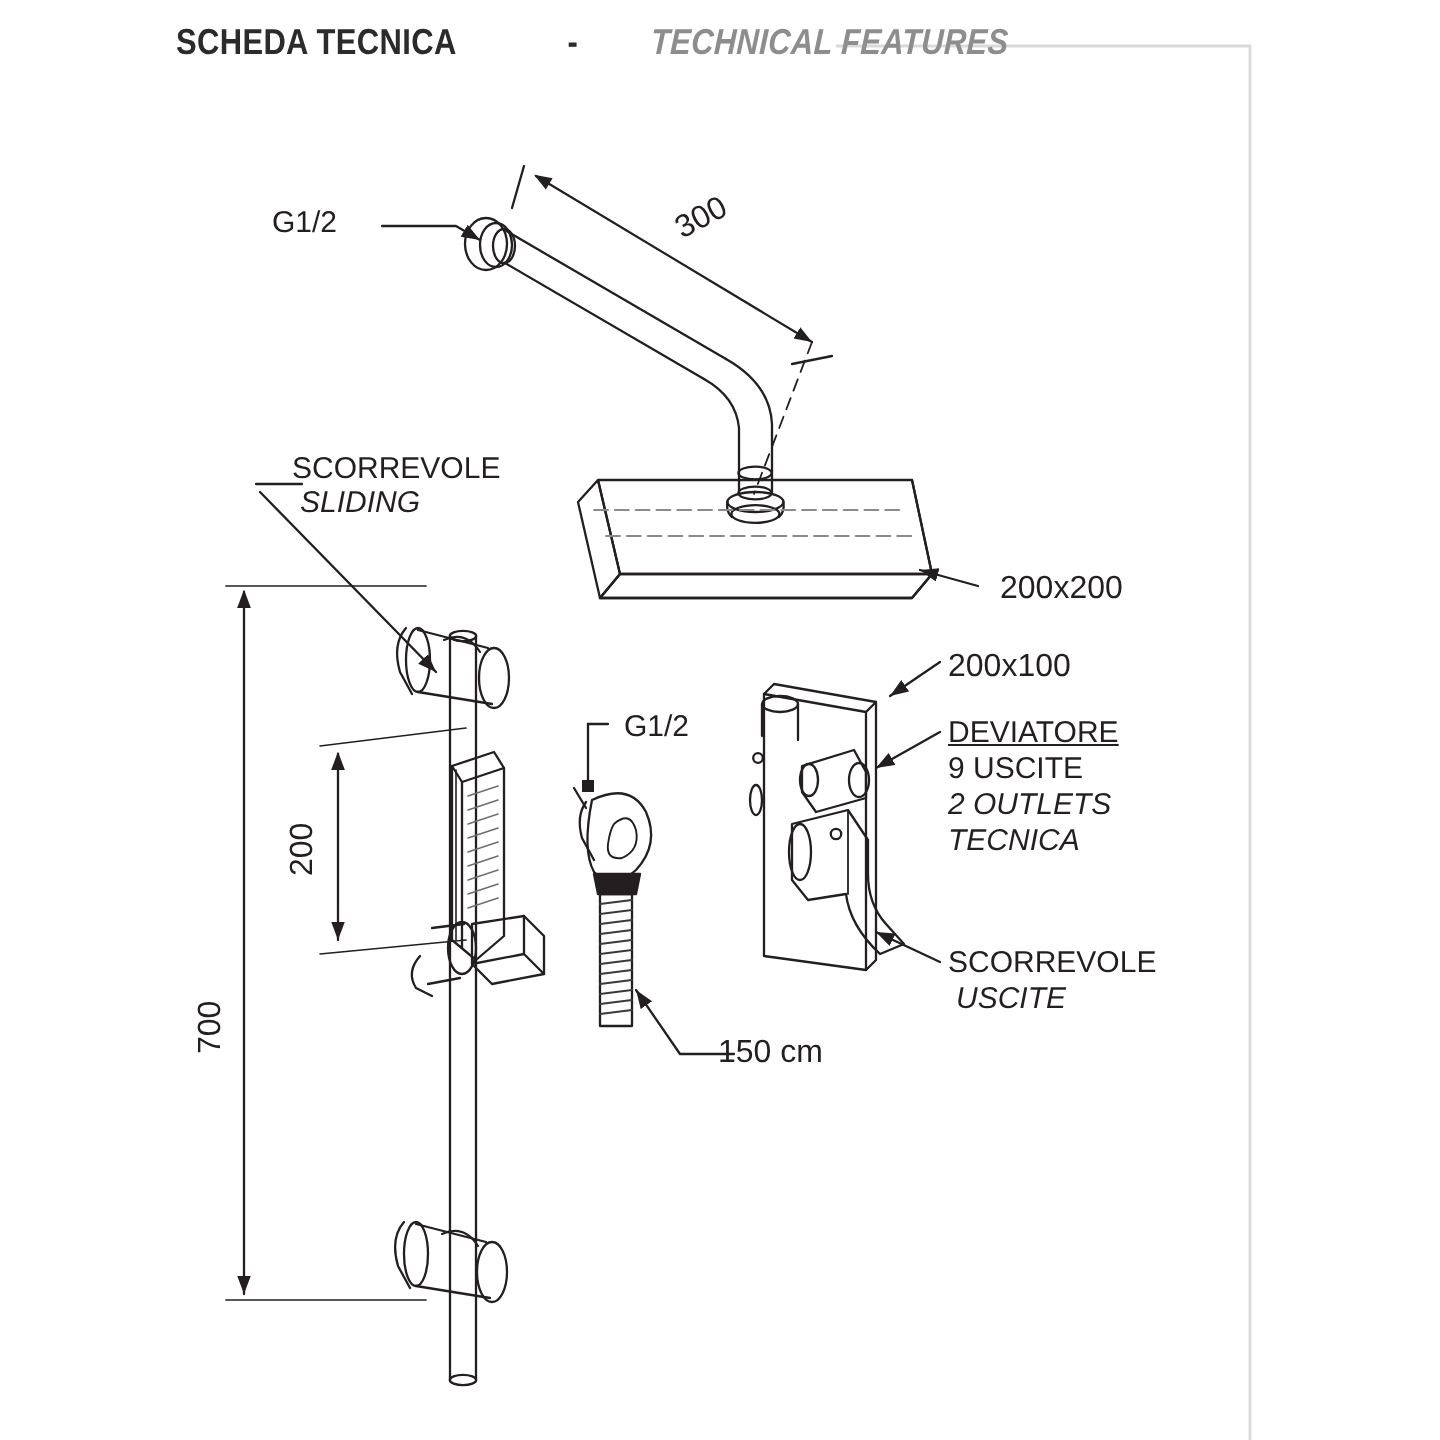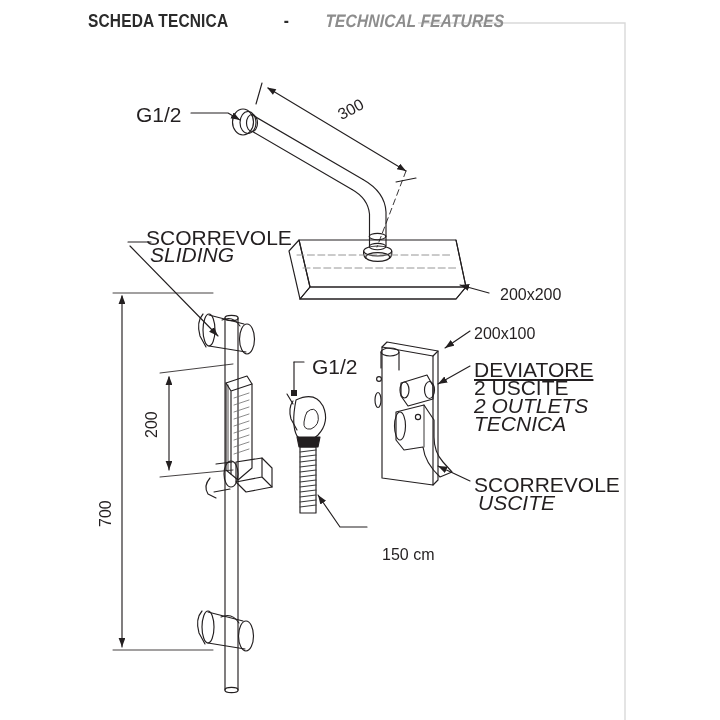--- a/index.html
+++ b/index.html
@@ -56,21 +56,21 @@
     font-size: 18px;
     letter-spacing: 0.2px;
     transform: scaleX(0.86) skewX(-3deg);
     transform-origin: left bottom;
     color: #8d8d8d;
   }
   
   .lbl {
     position: absolute;
     font-family: "Liberation Sans", sans-serif;
-    font-size: 21px;
+    font-size: 15px;
     color: #231f20;
     white-space: nowrap;
     line-height: 1.18;
   }
   .lbl.it { font-style: italic; }
   .lbl.dim { font-size: 16px; }
   .rot90 {
     transform: rotate(-90deg);
     transform-origin: left top;
   }
@@ -284,26 +284,26 @@
   <div class="lbl" style="left:146px; top:226px;text-align:right;">SCORREVOLE</div>
   <div class="lbl it" style="left:150px; top:243px;">SLIDING</div>
 
   <div class="lbl dim" style="left:500px; top:286px;">200x200</div>
 
   <div class="lbl dim" style="left:474px; top:325px;">200x100</div>
 
   <div class="lbl" style="left:312px; top:355px;">G1/2</div>
 
   <div class="lbl" style="left:474px; top:358px;text-decoration:underline;">DEVIATORE</div>
-  <div class="lbl" style="left:474px; top:376px;">2 USCITE</div>
+  <div class="lbl" style="left:474px; top:376px;">9 USCITE</div>
   <div class="lbl it" style="left:474px; top:373px;margin-top:21px;">2 OUTLETS</div>
   <div class="lbl it" style="left:474px; top:412px;">TECNICA</div>
 
   <div class="lbl" style="left:474px; top:473px;">SCORREVOLE</div>
   <div class="lbl it" style="left:478px; top:491px;">USCITE</div>
 
-  <div class="lbl dim" style="left:382px; top:518px;margin-top:28px;">150 cm</div>
+  <div class="lbl dim" style="left:359px; top:518px;">150 cm</div>
 
   <div class="lbl dim rot90" style="left:143px; top:438px;">200</div>
 
   <div class="lbl dim rot90" style="left:97px; top:527px;">700</div>
 
 </div>
 
 </body></html>

